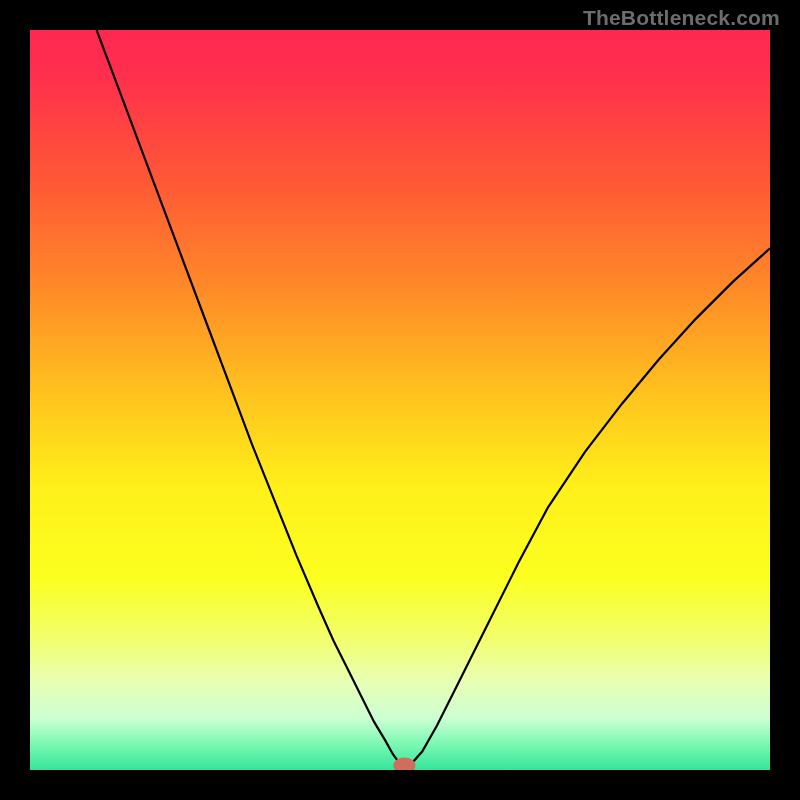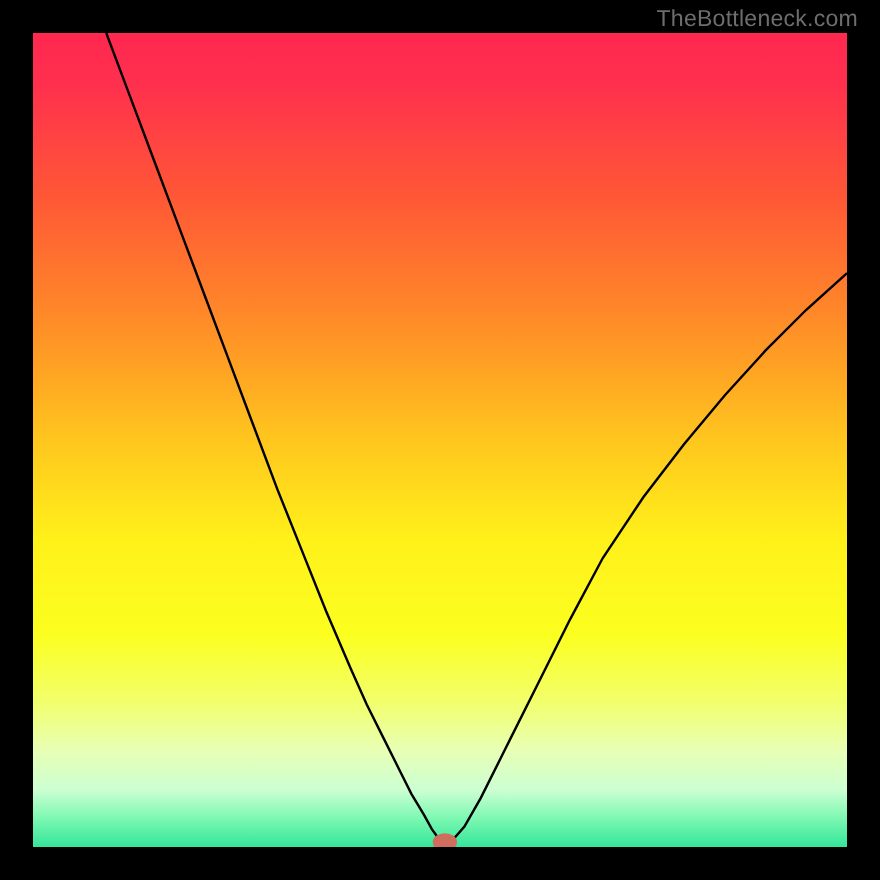--- a/index.html
+++ b/index.html
@@ -24,21 +24,21 @@
     width: 740px;
     height: 740px;
     overflow: hidden;
   }
   .watermark {
     position: absolute;
     top: 6px;
     right: 20px;
     color: #6d6d6d;
     font-size: 21px;
-    font-weight: 400;
+    font-weight: 700;
     letter-spacing: 0.2px;
   }
 </style>
 </head>
 <body>
 
 <div class="frame">
 
   <div class="watermark">TheBottleneck.com</div>
 

